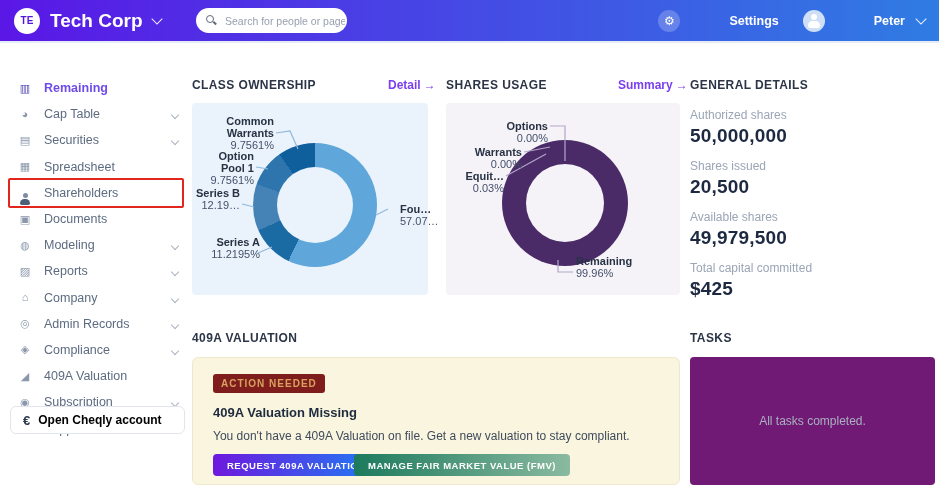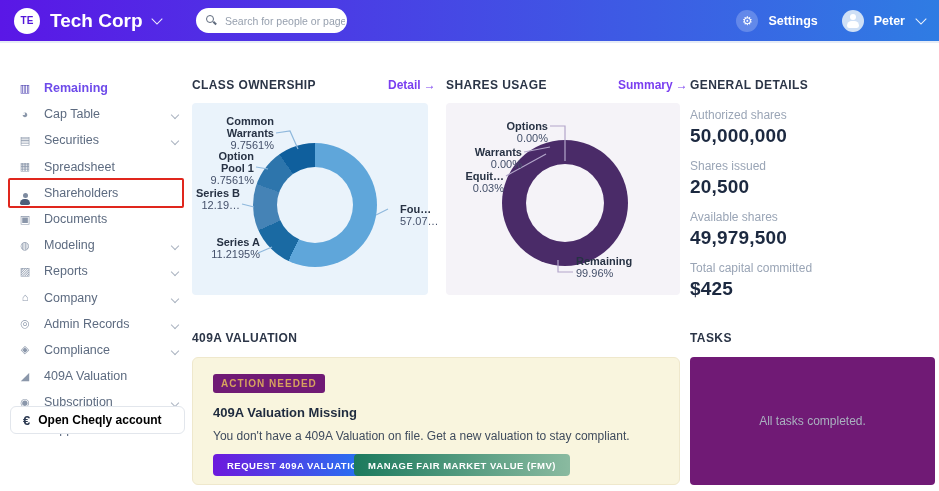--- a/index.html
+++ b/index.html
@@ -22,21 +22,21 @@
                background:#ffffff;display:flex;align-items:center;padding:0 10px;box-sizing:border-box;}
   .mag{position:relative;width:11px;height:11px;flex:0 0 auto;margin-right:6px;}
   .mag::before{content:'';position:absolute;left:0;top:0;width:6px;height:6px;border:1.5px solid #5f6b7d;border-radius:50%;}
   .mag::after{content:'';position:absolute;left:7px;top:7px;width:3.5px;height:1.5px;background:#5f6b7d;transform:rotate(45deg);}
   .search-input{border:none;outline:none;background:transparent;width:120px;
                 font-size:10.5px;color:#3c4654;font-family:inherit;}
   .search-input::placeholder{color:#97a0ae;}
   .hdr-right{position:absolute;right:14px;top:0;height:41px;display:flex;align-items:center;gap:10px;}
   .gear-circle{width:22px;height:22px;border-radius:50%;background:rgba(255,255,255,.22);
                display:flex;align-items:center;justify-content:center;color:#ffffff;font-size:12px;line-height:1;}
-  .hdr-label{color:#ffffff;font-size:12.5px;font-weight:bold;}
+  .hdr-label{color:#ffffff;font-size:12.5px;font-weight:bold;margin-left:39px;}
   .user-avatar{width:22px;height:22px;border-radius:50%;background:#cfe0f6;position:relative;margin-left:14px;}
   .user-avatar::before{content:'';position:absolute;left:8px;top:4px;width:6px;height:6px;border-radius:50%;background:#ffffff;}
   .user-avatar::after{content:'';position:absolute;left:5px;top:11px;width:12px;height:7px;border-radius:6px 6px 3px 3px;background:#ffffff;}
 
   
   .sidebar{position:absolute;left:0;top:43px;width:190px;height:448px;background:#ffffff;padding-top:32px;box-sizing:border-box;}
   .nav-item{position:relative;height:26.2px;display:flex;align-items:center;padding-left:18px;cursor:pointer;}
   .nav-icon{width:14px;text-align:center;font-size:11px;color:#8b97aa;margin-right:12px;flex:0 0 auto;line-height:1;}
   .nav-label{font-size:12.5px;color:#5d6b80;}
   .nav-item.active .nav-label{color:#6e4bea;font-weight:bold;}
@@ -75,21 +75,21 @@
   
   .general{position:absolute;left:690px;top:78px;width:246px;}
   .gd-rows{margin-top:16px;}
   .gd-row{margin-bottom:12px;}
   .gd-label{font-size:12px;color:#9aa5b6;margin-bottom:3px;}
   .gd-value{font-size:19px;font-weight:bold;color:#1c2940;letter-spacing:.2px;margin-bottom:10px;}
 
   
   .v409-card{position:absolute;left:192px;top:357px;width:488px;height:128px;background:#f9f5de;
              border:1px solid #efe8cc;border-radius:6px;box-sizing:border-box;}
-  .badge{position:absolute;left:20px;top:16px;background:#701a75;border-radius:3px;padding:4px 8px;
+  .badge{position:absolute;left:20px;top:16px;background:#7f1d1d;border-radius:3px;padding:4px 8px;
          font-size:10px;font-weight:bold;letter-spacing:1px;color:#d6a25e;}
   .v409-heading{position:absolute;left:20px;top:47px;font-size:13px;font-weight:bold;color:#1f2b3e;}
   .v409-body{position:absolute;left:20px;top:71px;font-size:12px;color:#3f4b5d;}
   .btn{position:absolute;top:96px;height:22px;border:none;border-radius:4px;color:#ffffff;
        font-size:9.5px;font-weight:bold;letter-spacing:.5px;font-family:inherit;cursor:pointer;padding:0 14px;}
   .btn-request{left:20px;background:linear-gradient(90deg,#6d19dd,#1f7cf4);}
   .btn-manage{left:161px;background:linear-gradient(90deg,#1c7a5d,#8abaa0);}
 
   
   .tasks-panel{position:absolute;left:690px;top:357px;width:245px;height:128px;background:#701a75;border-radius:4px;

